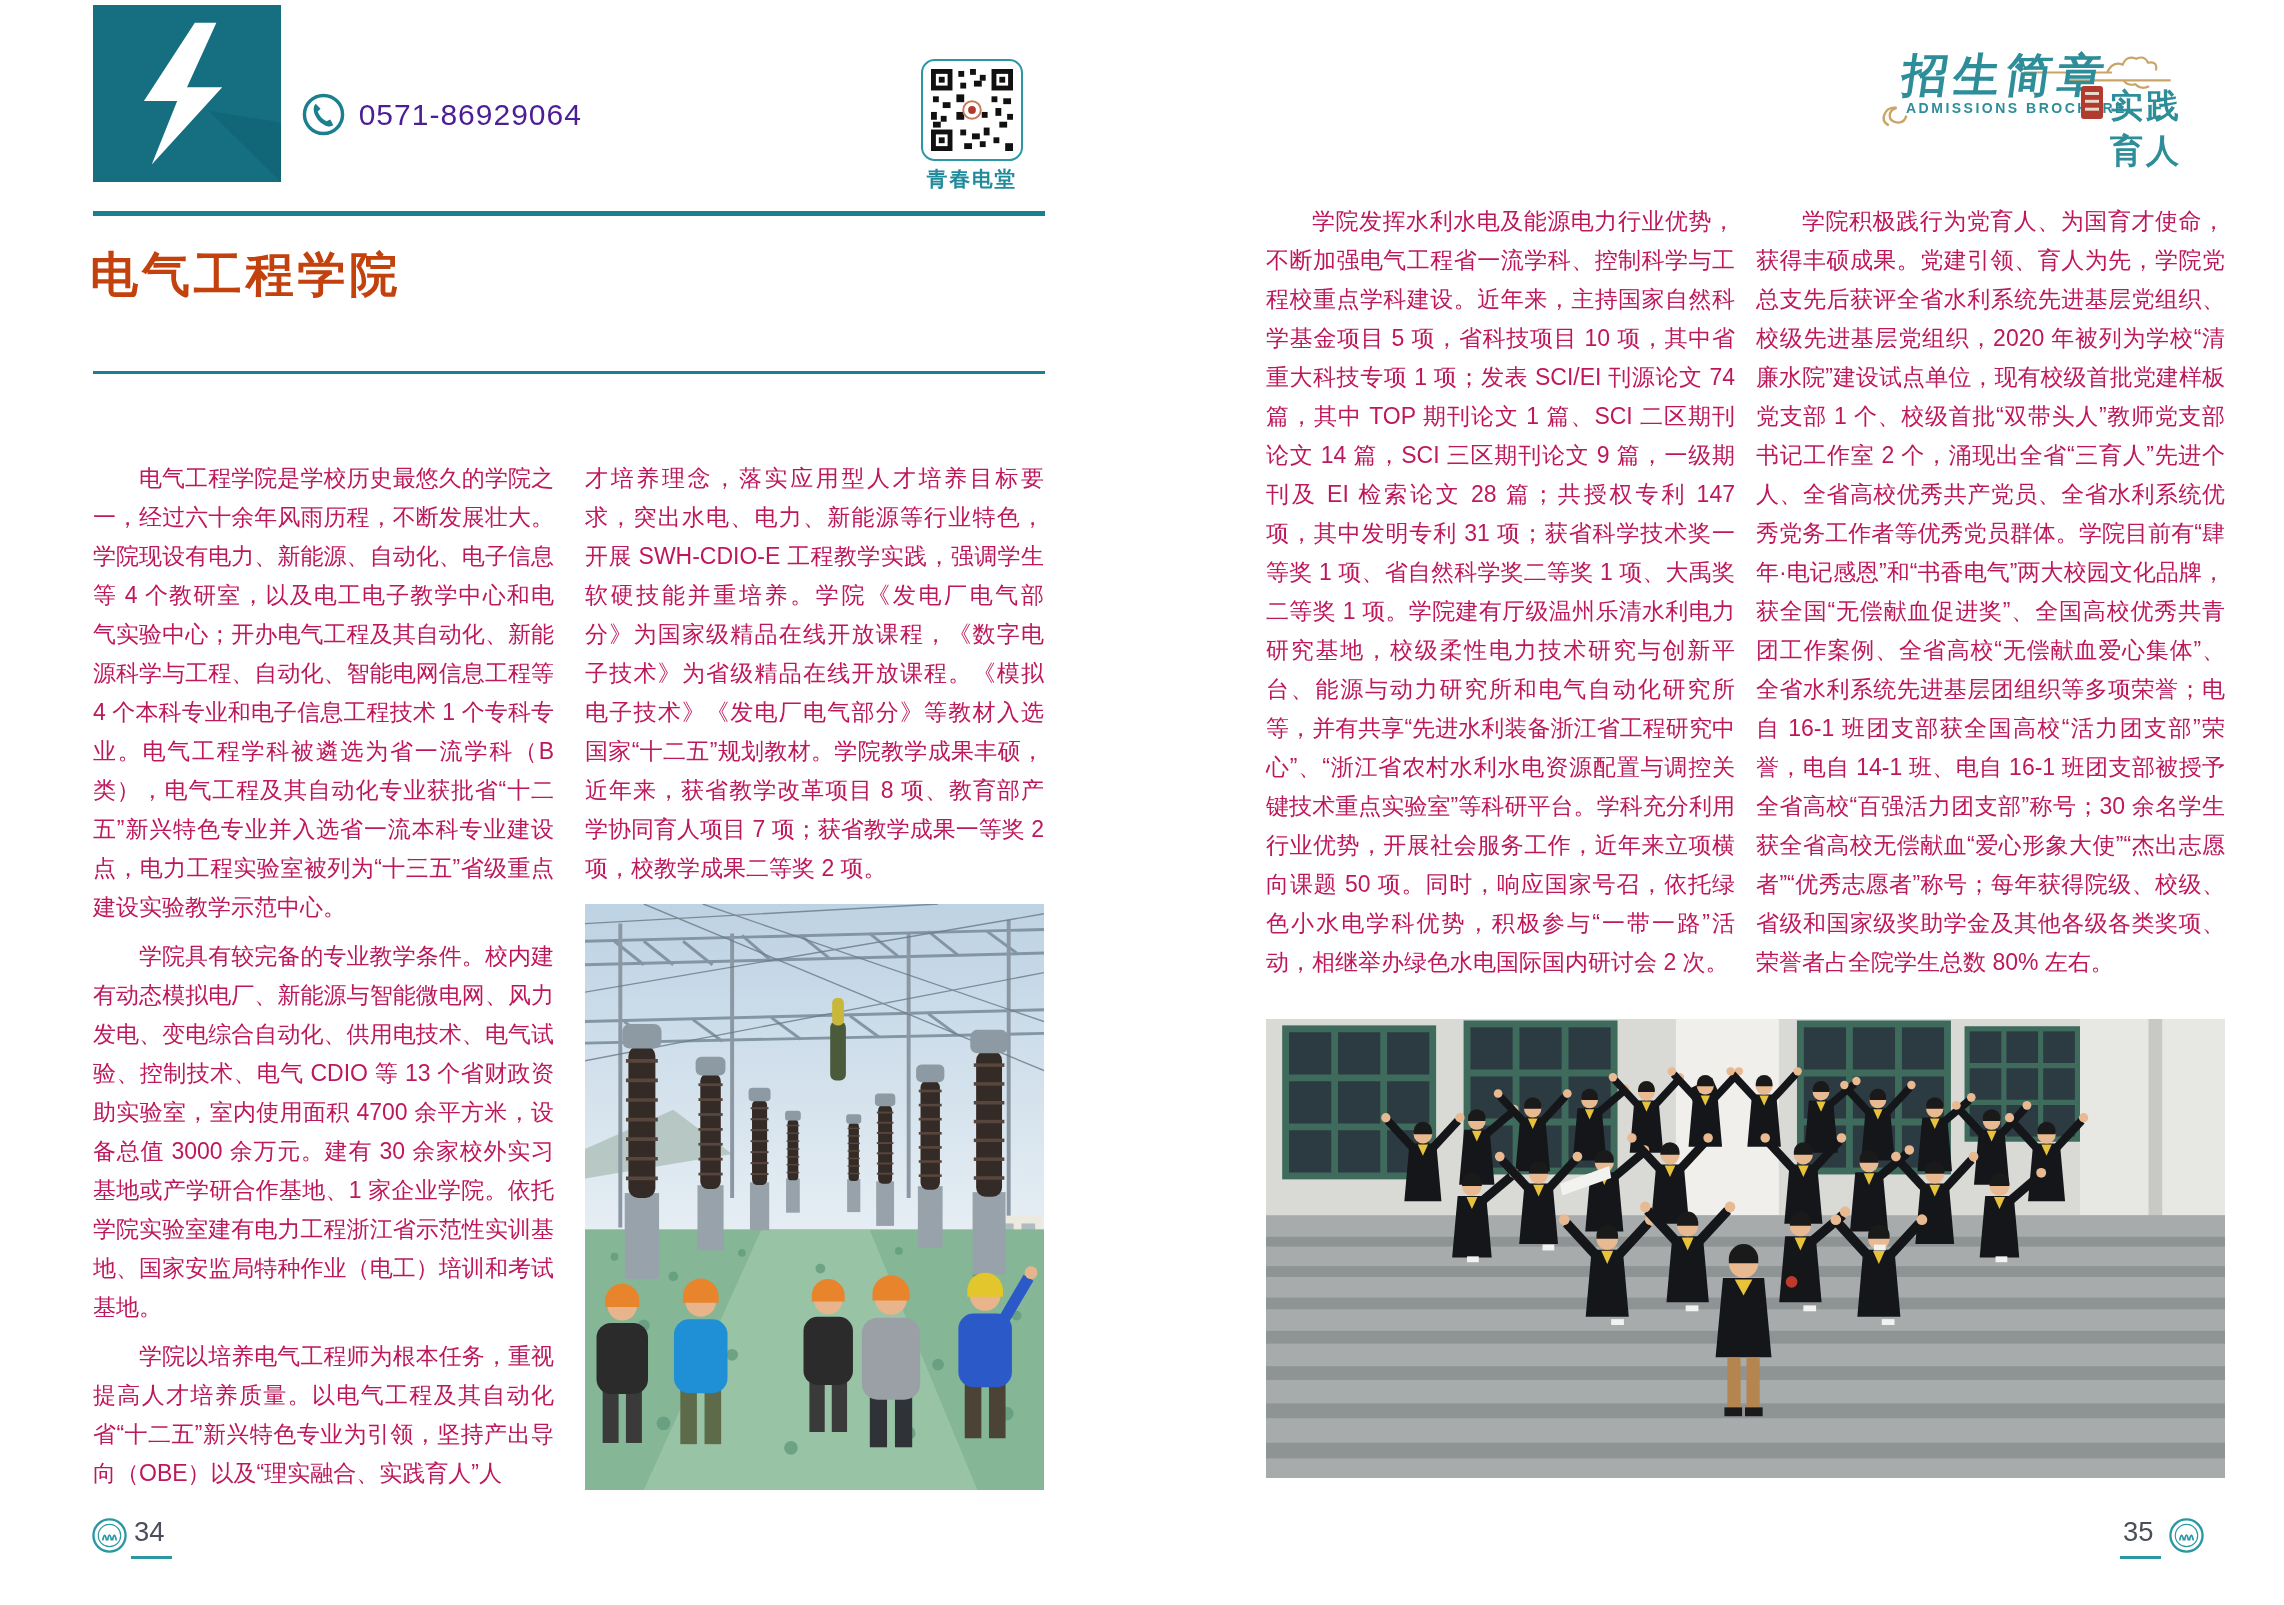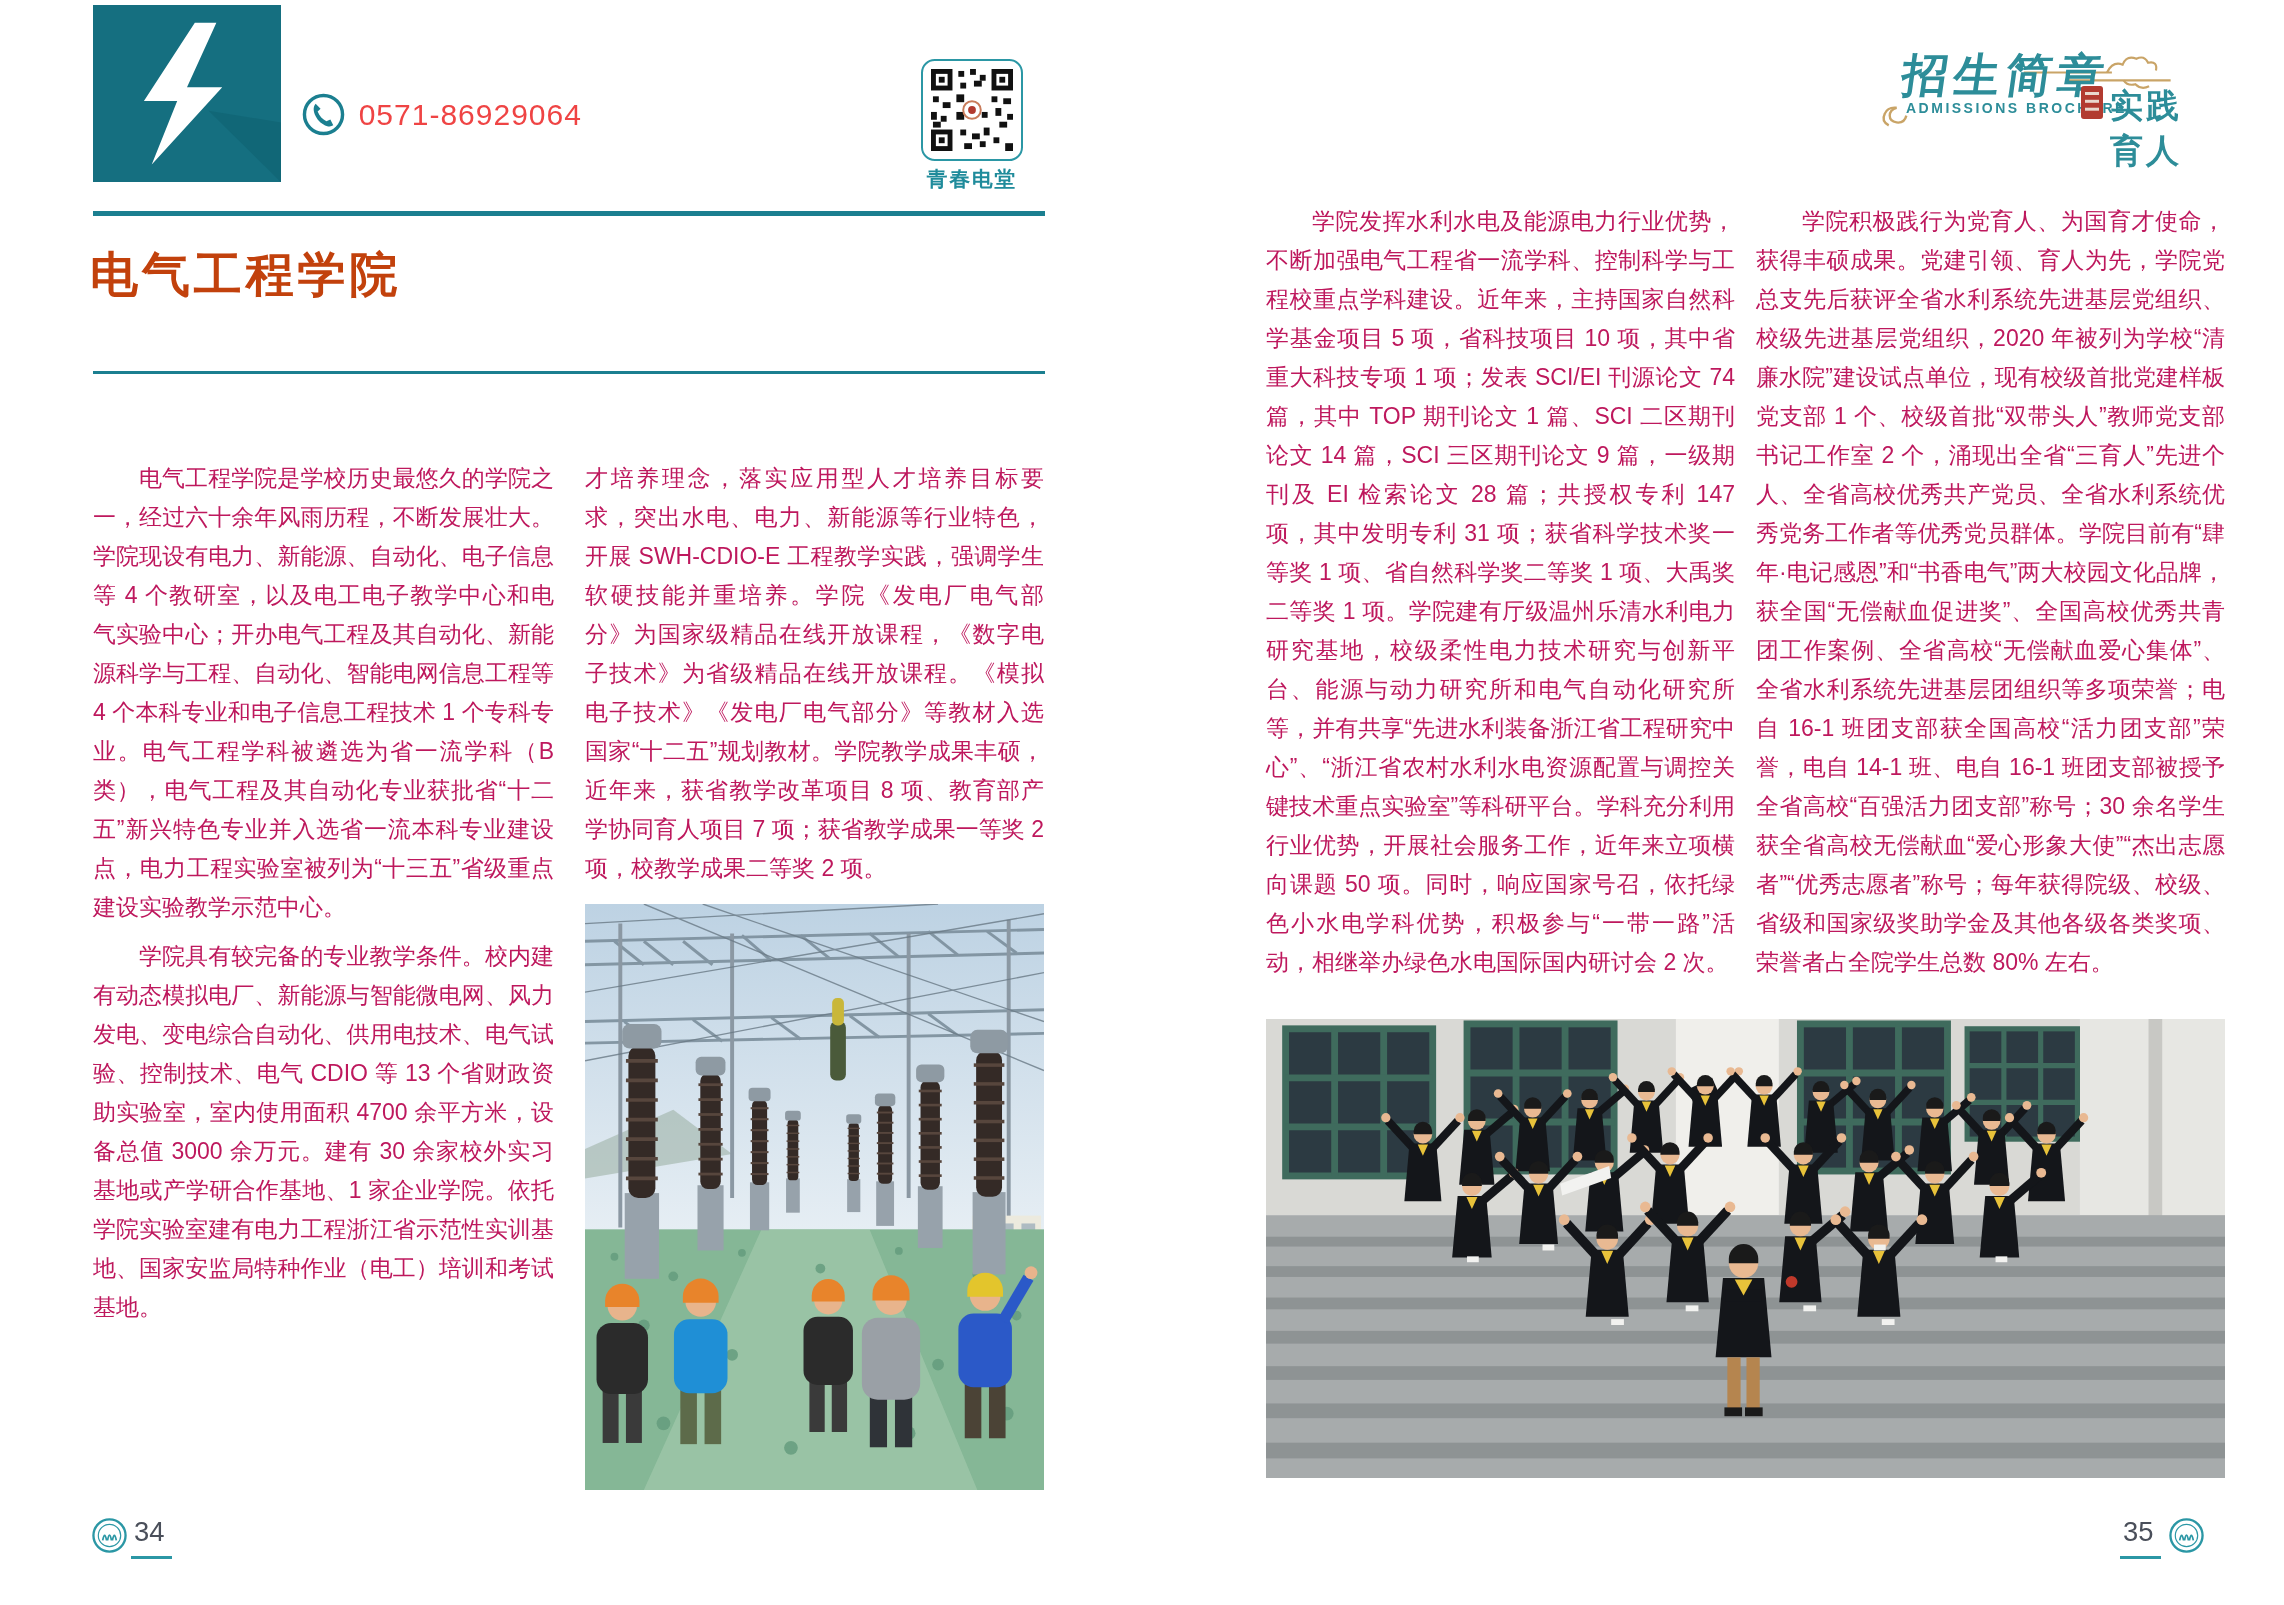--- a/index.html
+++ b/index.html
@@ -2,21 +2,21 @@
 <html><head>
 <meta charset="utf-8">
 <style>
   html,body{margin:0;padding:0;background:#fff;}
   #spread{position:relative;width:2285px;height:1605px;background:#ffffff;overflow:hidden;
           font-family:"Liberation Sans","DejaVu Sans",sans-serif;color:#3e3e3e;}
   .abs{position:absolute;}
   
   #dept-logo{left:93px;top:4.9px;width:188px;height:177px;background:#156f80;}
   #phone-row{left:302px;top:92px;height:45px;display:flex;align-items:center;gap:13.7px;}
-  #phone-number{font-size:30px;color:#ef4444;letter-spacing:1px;}
+  #phone-number{font-size:30px;color:#4c1d95;letter-spacing:1px;}
   #qr-block{left:919px;top:59px;width:106px;text-align:center;}
   #qr-frame{width:98px;height:98px;margin:0 auto;border:2.9px solid #2b97a5;border-radius:13.7px;
             background:#fff;display:flex;align-items:center;justify-content:center;}
   #qr-label{margin-top:4px;font-size:20.6px;font-weight:bold;color:#1f8b9b;letter-spacing:2px;}
   .rule{background:#1b7f90;}
   #rule-top{left:93px;top:211px;width:952px;height:4.9px;}
   #page-title{left:90px;top:243px;font-size:48px;font-weight:bold;color:#c2410c;letter-spacing:3.9px;}
   #rule-under-title{left:93px;top:371px;width:952px;height:2.9px;}
   
   .col{text-align:justify;font-size:23px;line-height:39px;color:#be185d;margin-top:16px;}
@@ -115,20 +115,21 @@
     <div id="qr-label">青春电堂</div>
   </div>
 
   <div class="abs rule" id="rule-top"></div>
   <div class="abs" id="page-title">电气工程学院</div>
   <div class="abs rule" id="rule-under-title"></div>
 
   <div class="abs col" id="l-col1">
       <p class="para indent">电气工程学院是学校历史最悠久的学院之一，经过六十余年风雨历程，不断发展壮大。学院现设有电力、新能源、自动化、电子信息等 4 个教研室，以及电工电子教学中心和电气实验中心；开办电气工程及其自动化、新能源科学与工程、自动化、智能电网信息工程等 4 个本科专业和电子信息工程技术 1 个专科专业。电气工程学科被遴选为省一流学科（B 类），电气工程及其自动化专业获批省“十二五”新兴特色专业并入选省一流本科专业建设点，电力工程实验室被列为“十三五”省级重点建设实验教学示范中心。</p>
       <p class="para indent">学院具有较完备的专业教学条件。校内建有动态模拟电厂、新能源与智能微电网、风力发电、变电综合自动化、供用电技术、电气试验、控制技术、电气 CDIO 等 13 个省财政资助实验室，室内使用面积 4700 余平方米，设备总值 3000 余万元。建有 30 余家校外实习基地或产学研合作基地、1 家企业学院。依托学院实验室建有电力工程浙江省示范性实训基地、国家安监局特种作业（电工）培训和考试基地。</p>
+      <p class="para indent">学院以培养电气工程师为根本任务，重视提高人才培养质量。以电气工程及其自动化省“十二五”新兴特色专业为引领，坚持产出导向（OBE）以及“理实融合、实践育人”人</p>
     </div>
   <div class="abs col" id="l-col2">
       <p class="para">才培养理念，落实应用型人才培养目标要求，突出水电、电力、新能源等行业特色，开展 SWH-CDIO-E 工程教学实践，强调学生软硬技能并重培养。学院《发电厂电气部分》为国家级精品在线开放课程，《数字电子技术》为省级精品在线开放课程。《模拟电子技术》《发电厂电气部分》等教材入选国家“十二五”规划教材。学院教学成果丰硕，近年来，获省教学改革项目 8 项、教育部产学协同育人项目 7 项；获省教学成果一等奖 2 项，校教学成果二等奖 2 项。</p>
     </div>
 
   <div class="abs" id="photo-left">
     <svg viewBox="0 0 468 598" preserveAspectRatio="none">
       <defs>
         <linearGradient id="sky" x1="0" y1="0" x2="0" y2="1">
           <stop offset="0" stop-color="#bdd2e3"></stop>

